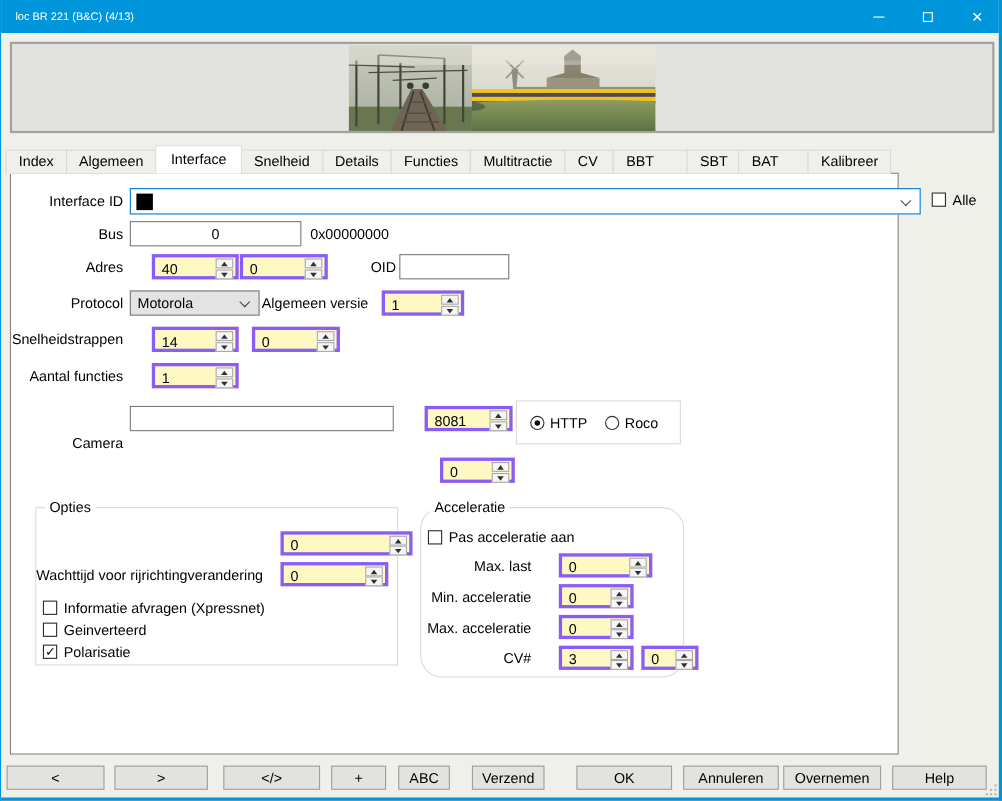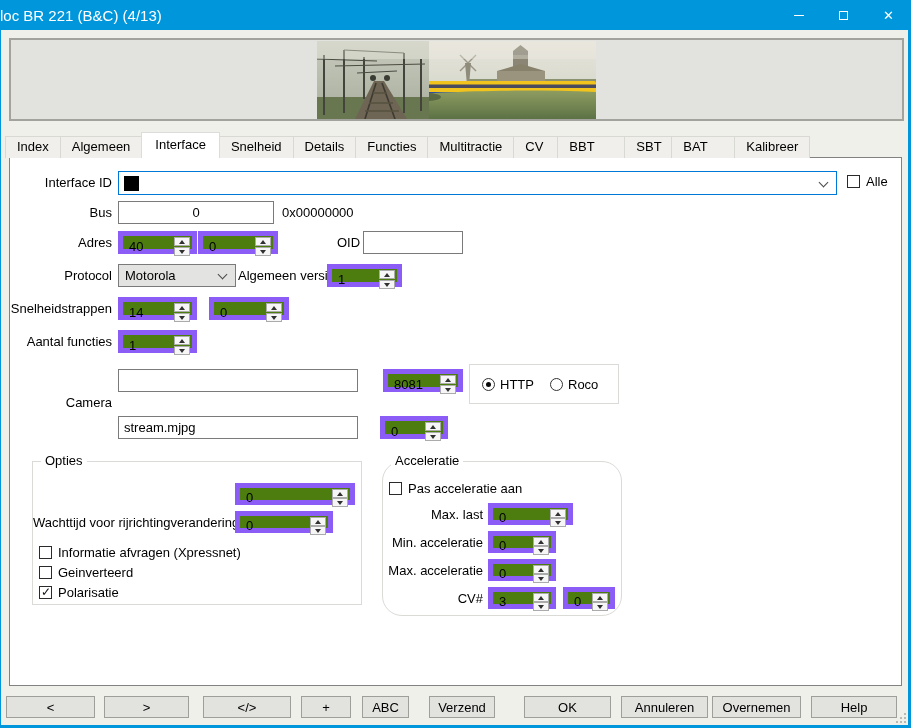--- a/index.html
+++ b/index.html
@@ -5,49 +5,49 @@
   html,body { margin:0; padding:0; background:#444; }
   * { box-sizing:border-box; }
   #window {
     position:relative; width:911px; height:728px;
     background:#F0F0EA; overflow:hidden;
     font-family:"Liberation Sans", sans-serif; font-size:13px; color:#000;
     border-left:1px solid #0096DB; border-right:3px solid #0096DB; border-bottom:3px solid #0096DB;
   }
   
   .titlebar { position:absolute; left:-1px; top:0; width:911px; height:30px; background:#0096DB; display:flex; align-items:center; }
-  .title { color:#fff; font-size:15px; }
+  .title { color:#fff; font-size:10px; padding-left:14px; }
   .winbtns { position:absolute; right:0; top:0; height:30px; display:flex; }
   .wbtn { width:45px; height:30px; display:flex; align-items:center; justify-content:center; cursor:pointer; }
   .min-glyph { width:10px; height:1px; background:#fff; display:block; }
   .max-glyph { width:9px; height:9px; border:1px solid #fff; display:block; }
   .close-glyph { color:#fff; font-size:13px; line-height:1; }
   
   .banner { position:absolute; left:8px; top:38px; width:895px; height:83px; background:#E2E2DE; border:2px solid #A3A39E; display:flex; justify-content:center; align-items:center; }
   .photo { width:279px; height:78px; display:block; }
   
   .tabs { position:absolute; left:4px; top:134px; height:24px; display:flex; align-items:flex-end; z-index:3; }
   .tab { height:22px; line-height:20px; padding:0 11px; background:#F0EFEB; border:1px solid #D9D9D4; border-bottom:0; margin-right:-1px; cursor:pointer; white-space:nowrap; }
   .tab.active { height:26px; line-height:24px; padding:0 13px; background:#fff; border:1px solid #DCDCDC; border-bottom:0; position:relative; z-index:4; }
   
-  .content { position:absolute; left:8px; top:157px; width:893px; height:529px; background:#fff; border:1px solid #828282;text-decoration:underline; }
+  .content { position:absolute; left:8px; top:157px; width:808px; height:529px; background:#fff; border:1px solid #828282;text-decoration:underline; }
   .lbl { position:absolute; text-align:right; font-size:13px; line-height:16px; white-space:nowrap; }
   .stat { position:absolute; font-size:13px; line-height:16px; white-space:nowrap; }
   input.inp, .inpd { position:absolute; height:23px; background:#fff; border:1px solid #7A7A7A; font-family:"Liberation Sans",sans-serif; font-size:13px; padding:0 5px; }
   input.inp { outline:none; }
   .center { text-align:center; }
   
   .combo { position:absolute; height:24px; background:#fff; border:1px solid #7A7A7A; cursor:pointer; }
   .combo.focus { border:1px solid #0078D7; }
   .combo.gray { background:#E3E3E1; }
   .combo .cval { position:absolute; left:6px; top:4px; }
   .chev { position:absolute; right:9px; top:7px; width:7px; height:7px; border-right:1.4px solid #4A4A4A; border-bottom:1.4px solid #4A4A4A; transform:rotate(45deg); }
   .swatch { position:absolute; left:5px; top:4px; width:15px; height:15px; background:#000; }
   
-  .spin { position:absolute; height:23px; background:#4d7c0f; border:5px solid #8b5cf6; }
+  .spin { position:absolute; height:23px; background:#fef9c3; border:3px solid #8b5cf6;margin-left:20px; }
   .spin .sv { position:absolute; left:6px; top:3px; }
   .sbtn { position:absolute; right:2px; width:16px; height:9px; background:#F6F6F6; border:1px solid #ABABAB; display:flex; align-items:center; justify-content:center; cursor:pointer; }
   .sbtn.up { top:1px; } .sbtn.dn { top:11px; }
   .tri-u { width:0; height:0; border-left:3px solid transparent; border-right:3px solid transparent; border-bottom:4px solid #303030; }
   .tri-d { width:0; height:0; border-left:3px solid transparent; border-right:3px solid transparent; border-top:4px solid #303030; }
   
   .cbrow { position:absolute; display:flex; align-items:center; gap:6px; cursor:pointer; }
   .cbox { width:13px; height:13px; border:1px solid #2A2A2A; background:#fff; position:relative; flex:none; }
   .cbox.checked::after { content:"✓"; position:absolute; left:1px; top:-2px; font-size:12px; color:#111; }
   .rdrow { position:absolute; display:flex; align-items:center; gap:5px; cursor:pointer; }
@@ -242,41 +242,40 @@
       <span class="sv">1</span>
       <span class="sbtn up">
           <i class="tri-u"></i>
         </span>
       <span class="sbtn dn">
           <i class="tri-d"></i>
         </span>
     </div>
 
     <input class="inp" style="left: 108px; top: 211px; width: 240px;" value="">
-    <div class="spin" style="left:373px;top:211px;width:80px;">
+    <div class="spin" style="left:356px;top:211px;width:80px;">
       <span class="sv">8081</span>
       <span class="sbtn up">
           <i class="tri-u"></i>
         </span>
       <span class="sbtn dn">
           <i class="tri-d"></i>
         </span>
     </div>
     <div class="radiopanel" style="left:459px;top:206px;width:150px;height:40px;">
       <div class="rdrow" style="left:12px;top:12px;text-align:right;">
         <span class="rdo sel"></span>
         <span>HTTP</span>
       </div>
       <div class="rdrow" style="left:80px;top:12px;">
         <span class="rdo"></span>
         <span>Roco</span>
       </div>
     </div>
     <div class="lbl" style="left:0;top:237px;width:102px;">Camera</div>
-    <input class="inp" style="left: 108px; top: 258px; width: 240px;" value="stream.mjpg">
     <div class="spin" style="left:370px;top:258px;width:68px;">
       <span class="sv">0</span>
       <span class="sbtn up">
           <i class="tri-u"></i>
         </span>
       <span class="sbtn dn">
           <i class="tri-d"></i>
         </span>
     </div>
 

